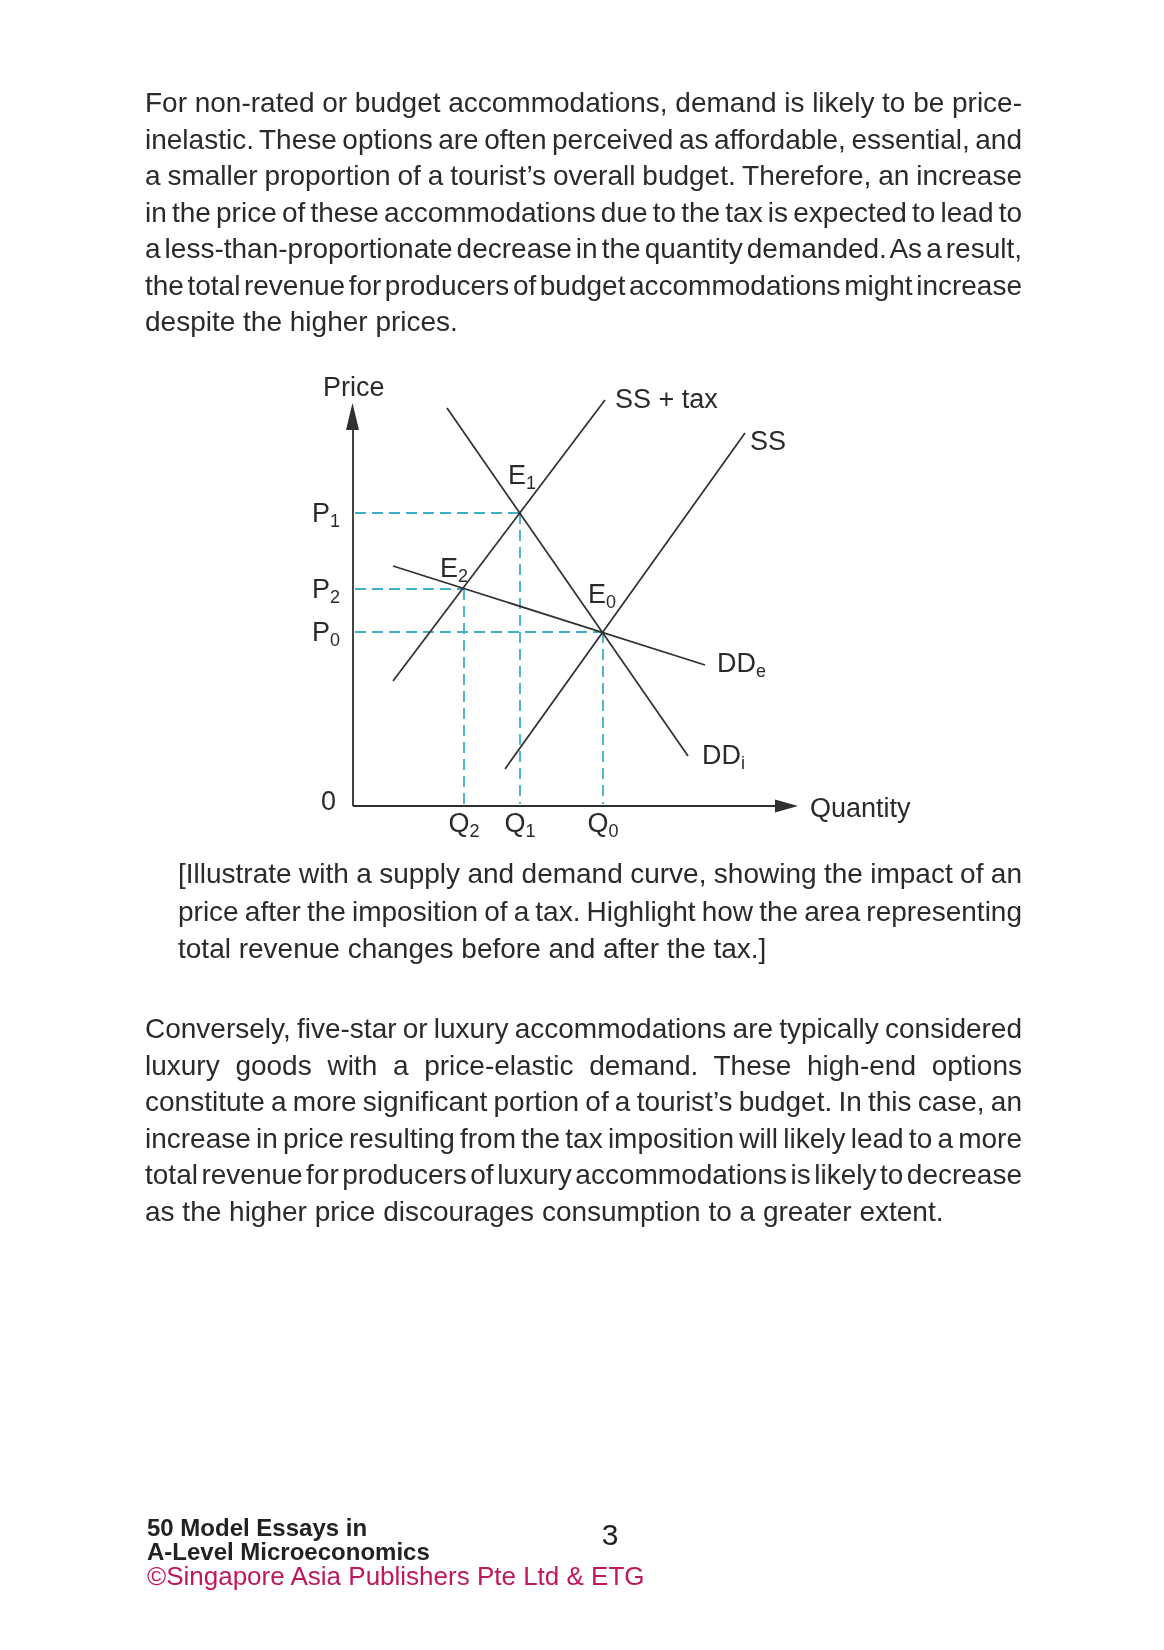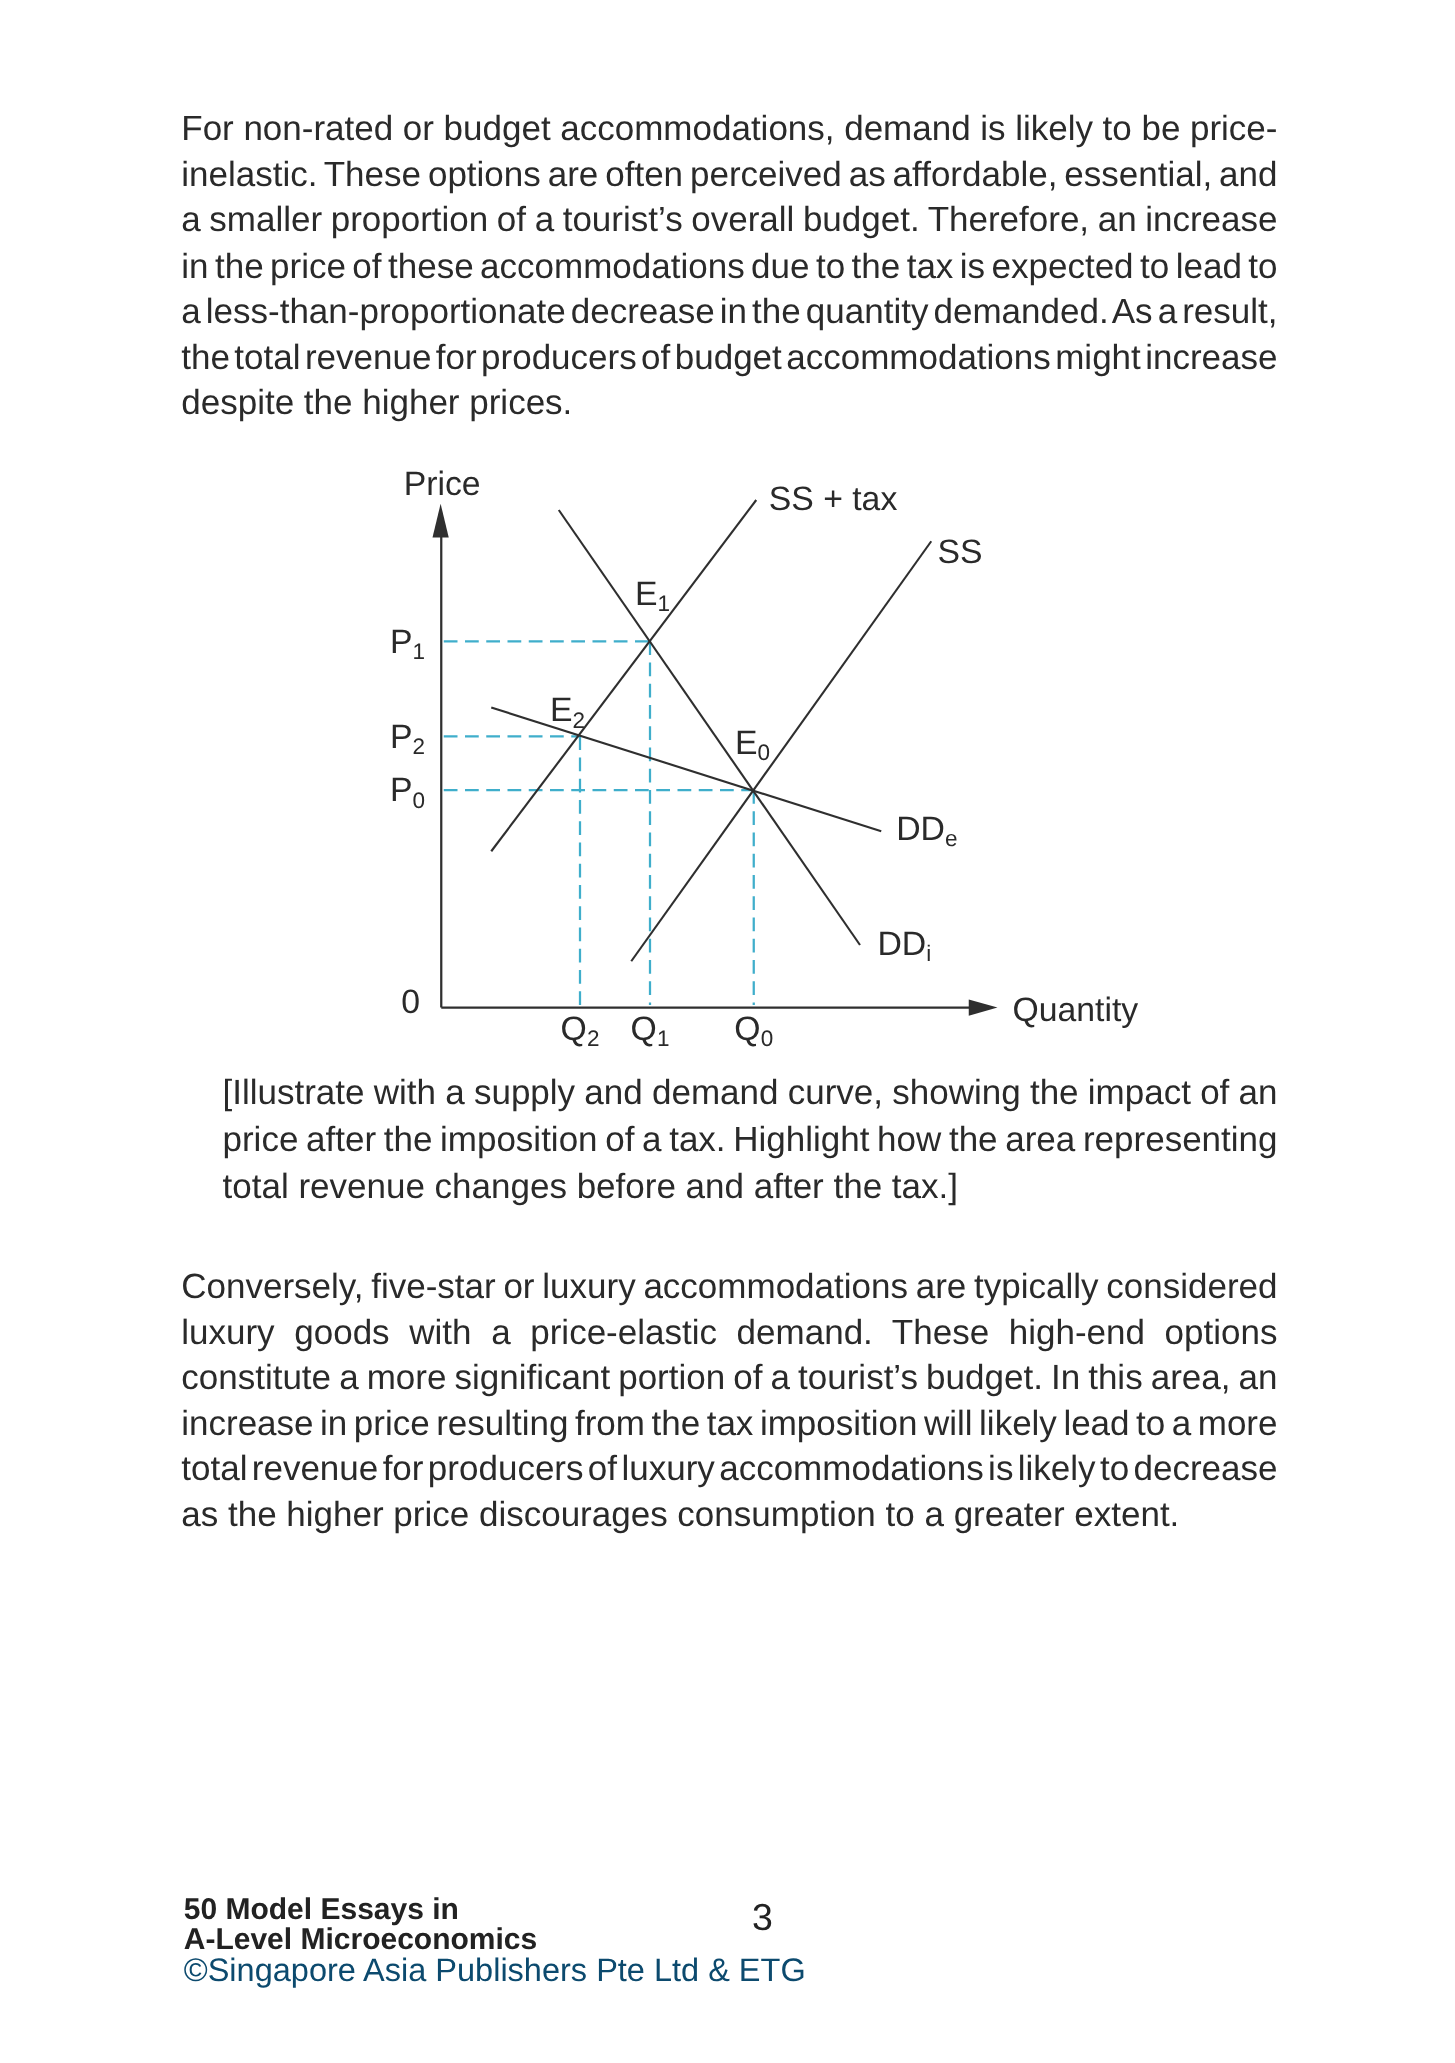--- a/index.html
+++ b/index.html
@@ -17,21 +17,21 @@
   }
   .note .tline{height:37.7px;line-height:37.7px;}
   .tline-last{text-align:center;text-align-last:left;}
   #figure{position:absolute;left:280px;top:350px;width:650px;height:500px;}
   #figure text{fill:#2a2a2a;font-family:"Liberation Sans","DejaVu Sans",sans-serif;font-size:27px;}
   #figure .sub{font-size:18px;}
   .footer-book{
     position:absolute;left:147px;top:1516px;font-size:24px;font-weight:bold;
     line-height:23.5px;color:#222;
   }
-  .footer-copy{position:absolute;left:147px;top:1561px;font-size:26px;line-height:30px;color:#0c4a6e;}
+  .footer-copy{position:absolute;left:147px;top:1561px;font-size:26px;line-height:30px;color:#be185d;}
   .page-num{position:absolute;left:580px;top:1518px;width:60px;text-align:center;font-size:30px;color:#222;}
 </style>
 </head>
 <body>
 
 <div class="para" style="left:145px;top:85px;width:877px;">
     <div class="tline" style="word-spacing: -0.5px;">For non-rated or budget accommodations, demand is likely to be price-</div>
     <div class="tline" style="word-spacing: -2.5px;">inelastic. These options are often perceived as affordable, essential, and</div>
     <div class="tline" style="word-spacing: -1px;">a smaller proportion of a tourist’s overall budget. Therefore, an increase</div>
     <div class="tline" style="word-spacing: -3px;">in the price of these accommodations due to the tax is expected to lead to</div>
@@ -89,21 +89,21 @@
 
 <div class="para note" style="left:178px;top:855px;width:844px;">
     <div class="tline" style="word-spacing: -0.5px;">[Illustrate with a supply and demand curve, showing the impact of an</div>
     <div class="tline" style="word-spacing: -2px;">price after the imposition of a tax. Highlight how the area representing</div>
     <div class="tline tline-last">total revenue changes before and after the tax.]</div>
   </div>
 
 <div class="para" style="left:145px;top:1011px;width:877px;">
     <div class="tline" style="word-spacing: -2px;">Conversely, five-star or luxury accommodations are typically considered</div>
     <div class="tline">luxury goods with a price-elastic demand. These high-end options</div>
-    <div class="tline" style="word-spacing: -2px;">constitute a more significant portion of a tourist’s budget. In this area, an</div>
+    <div class="tline" style="word-spacing: -2px;">constitute a more significant portion of a tourist’s budget. In this case, an</div>
     <div class="tline" style="word-spacing: -3px;">increase in price resulting from the tax imposition will likely lead to a more</div>
     <div class="tline" style="word-spacing: -4.5px;">total revenue for producers of luxury accommodations is likely to decrease</div>
     <div class="tline tline-last">as the higher price discourages consumption to a greater extent.</div>
   </div>
 
 <div class="footer-book">
   <div>50 Model Essays in</div>
   <div>A-Level Microeconomics</div>
 </div>
 <div class="footer-copy">©Singapore Asia Publishers Pte Ltd &amp; ETG</div>

